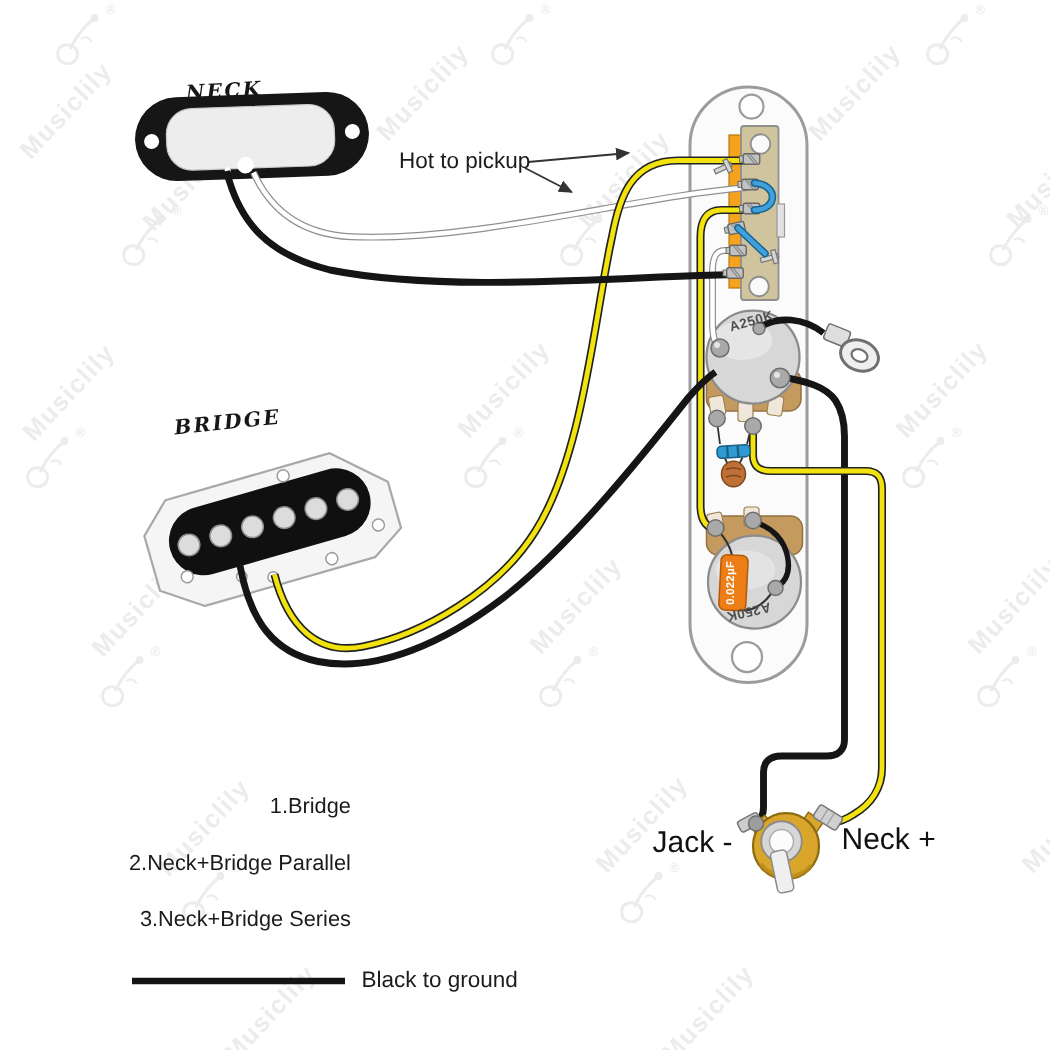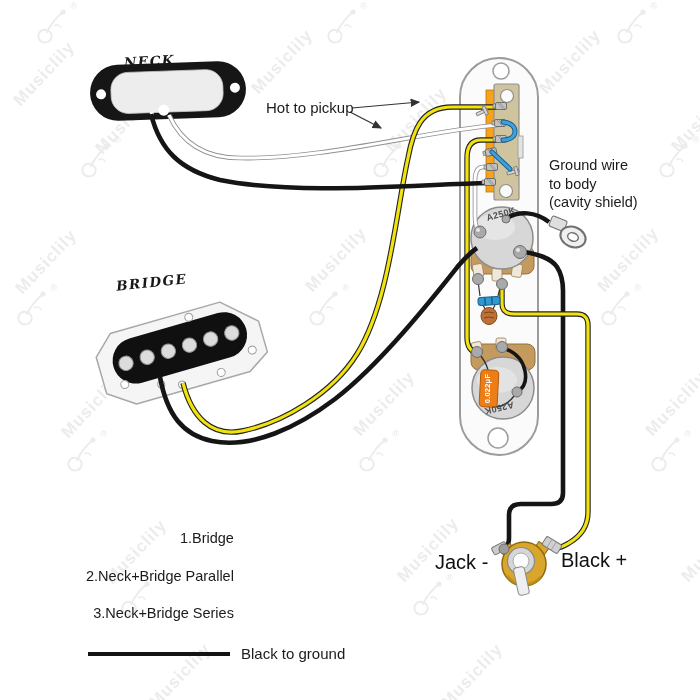--- a/index.html
+++ b/index.html
@@ -288,25 +288,22 @@
       <line x1="352" y1="108" x2="419" y2="102" marker-end="url(#ah)"></line>
       <line x1="350" y1="112" x2="381" y2="128" marker-end="url(#ah)"></line>
     </g>
 
     <line x1="88" y1="654" x2="230" y2="654" stroke="#141414" stroke-width="4.2"></line>
   </svg>
 
   <div class="ovl script-label" style="left:124px;top:53px;transform:rotate(-3deg)">NECK</div>
   <div class="ovl script-label" style="left:116px;top:274px;transform:rotate(-6deg)">BRIDGE</div>
   <div class="ovl note" style="left:266px;top:99px">Hot to pickup</div>
-  <div class="ovl note-sm" style="left:549px;top:156px;width:120px">Ground wire
-to body
-(cavity shield)</div>
   <div class="ovl jack-label" style="left:435px;top:551px">Jack -</div>
-  <div class="ovl jack-label" style="left:561px;top:549px">Black +</div>
+  <div class="ovl jack-label" style="left:561px;top:549px">Neck +</div>
 
   <div class="ovl" style="left:86px;top:511px">
     <div class="list-item">1.Bridge</div>
     <div class="list-item">2.Neck+Bridge Parallel</div>
     <div class="list-item">3.Neck+Bridge Series</div>
   </div>
 
   <div class="ovl note" style="left:241px;top:645px">Black to ground</div>
 
   <div class="ovl pot-label" style="left:478px;top:209px;transform:rotate(-16deg)">A250K</div>

